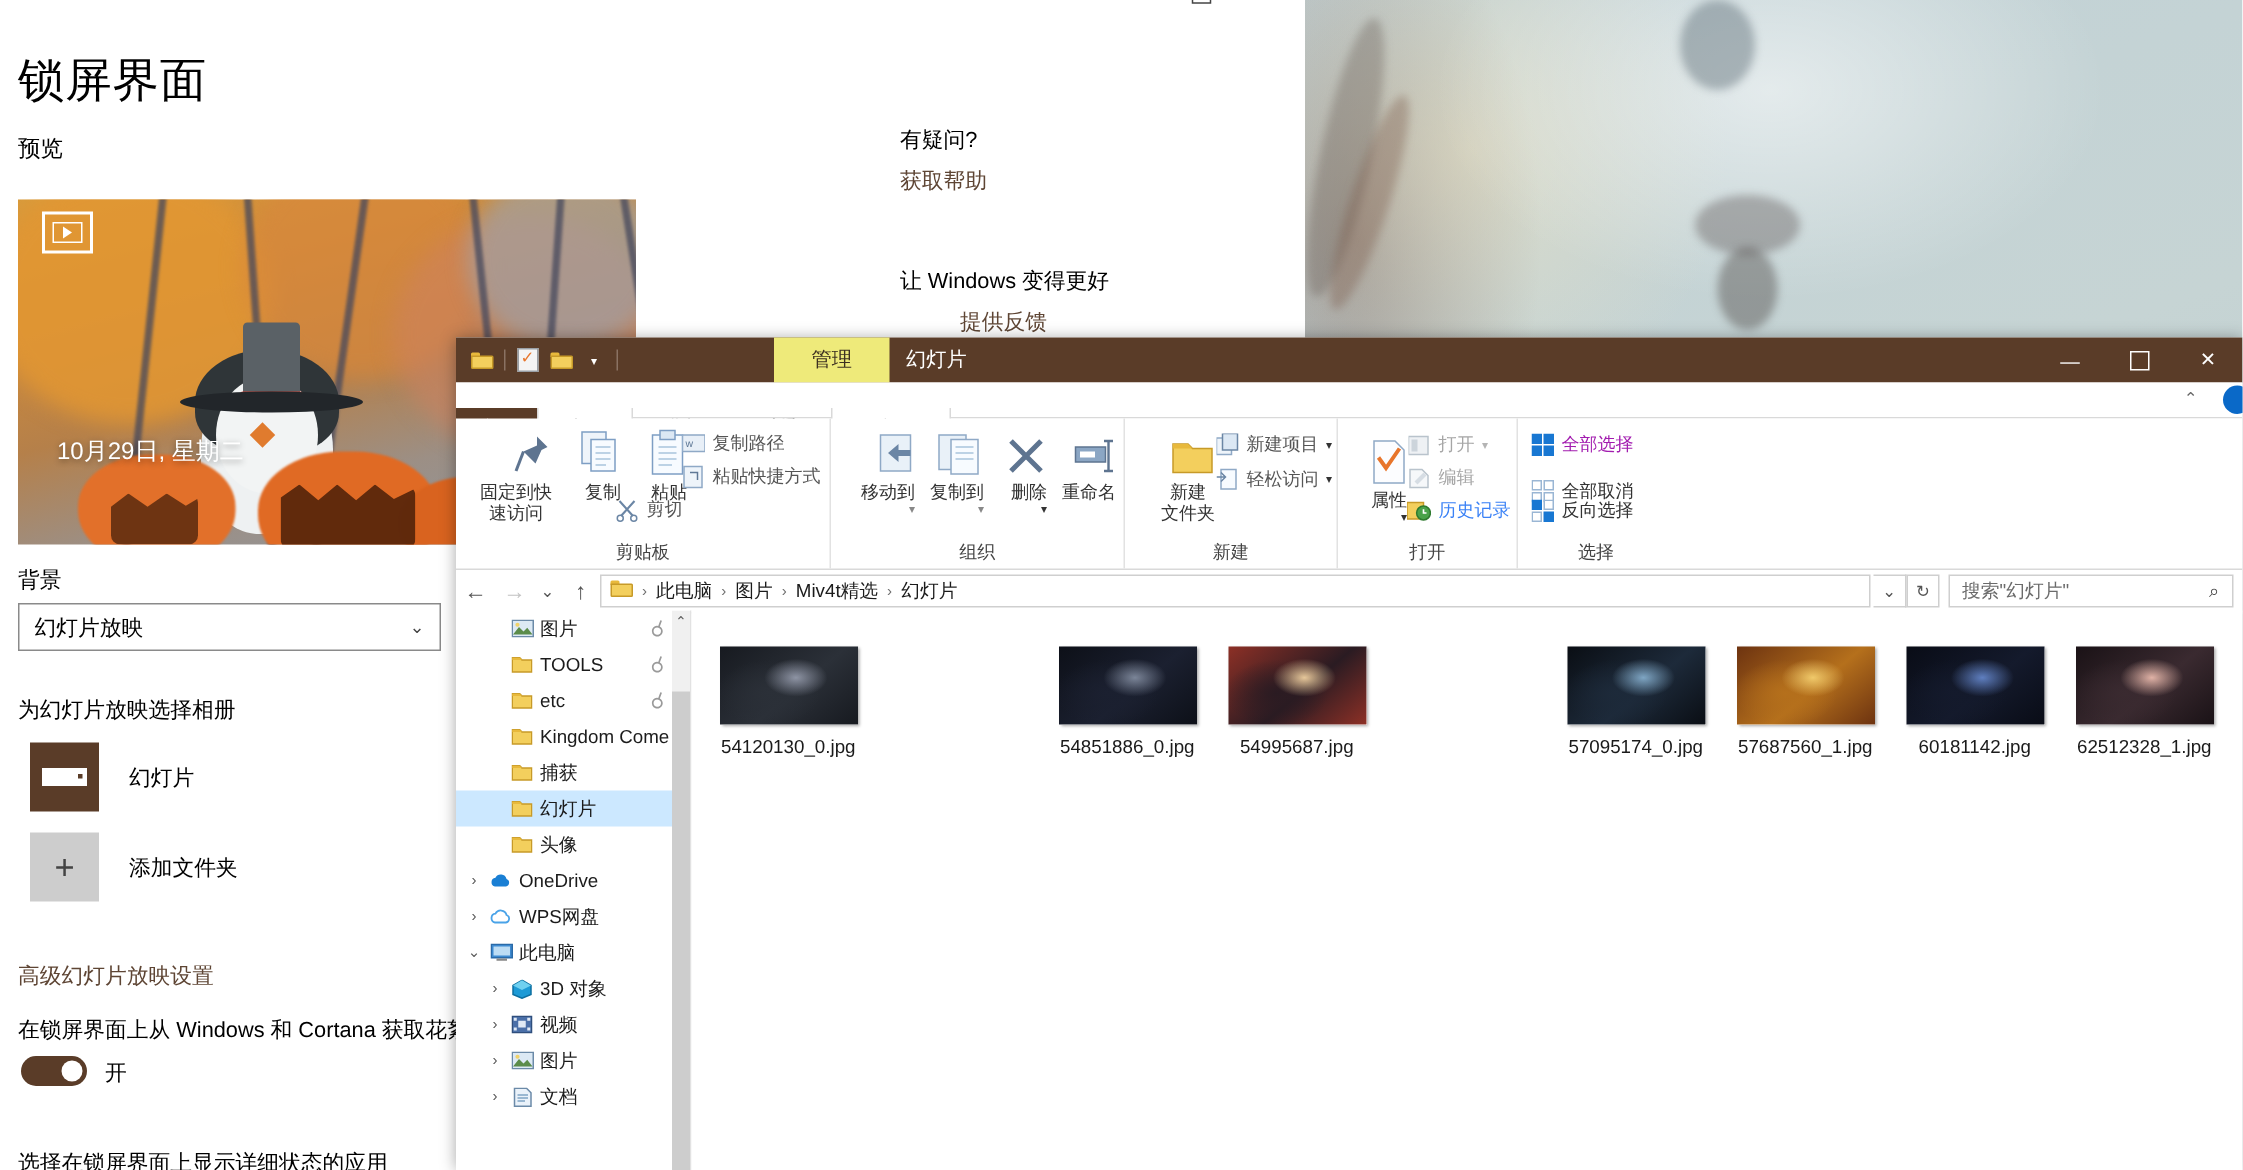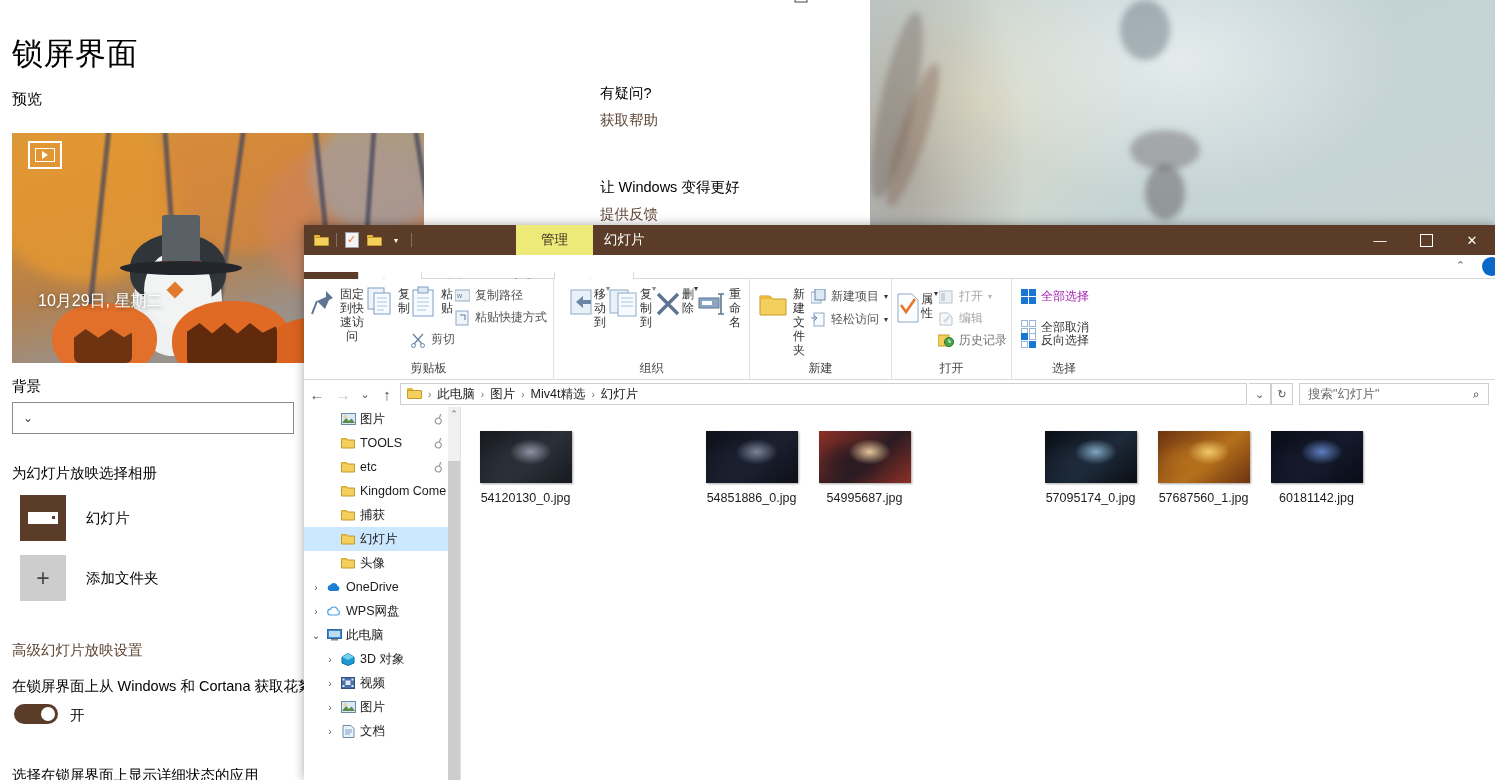--- a/index.html
+++ b/index.html
@@ -124,21 +124,21 @@
   .tab-home{left:54px;width:64px;background:#fff;border-left:1px solid #d9d9d9;border-right:1px solid #d9d9d9;color:#1a1a1a;}
   .tab-share{left:118px;width:66px;}
   .tab-view{left:184px;width:66px;font-weight:bold;}
   .tab-pic{left:250px;width:80px;background:#fff;border-left:1px solid #d9d9d9;border-right:1px solid #d9d9d9;}
   .ribbon-caret{position:absolute;right:30px;top:4px;color:#666;font-size:11px;}
   .help-circle{position:absolute;right:-6px;top:2px;width:19px;height:19px;border-radius:50%;background:#0a69c8;}
 
   .ribbon{height:100px;background:#fff;border-bottom:1px solid #d9d9d9;position:relative;}
   .rgroup{position:absolute;top:0;height:100px;box-sizing:border-box;border-right:1px solid #e2e2e2;}
   .rgroup .gname{position:absolute;bottom:2px;width:100%;text-align:center;font-size:12px;color:#444;}
-  .bigbtn{position:absolute;top:5px;display:flex;flex-direction:row;align-items:flex-start;width:56px;}
+  .bigbtn{position:absolute;top:5px;display:flex;flex-direction:column;align-items:flex-end;width:56px;}
   .bigbtn .gl{height:34px;display:flex;align-items:flex-end;justify-content:center;}
   .bigbtn .cap{font-size:12px;color:#333;text-align:center;line-height:14px;margin-top:3px;}
   .smbtn{position:absolute;display:flex;align-items:center;gap:5px;font-size:12px;color:#555;}
   .smbtn .gl{width:16px;height:16px;display:flex;align-items:center;justify-content:center;}
 
   .exp-addr{height:28px;background:#fff;border-bottom:1px solid #e2e2e2;display:flex;align-items:center;position:relative;}
   .navbtn{width:26px;height:28px;display:flex;align-items:center;justify-content:center;font-size:15px;color:#555;}
   .navbtn.dim{color:#c3c3c3;}
   .crumbbar{flex:1;height:22px;border:1px solid #cfcfcf;background:#fff;display:flex;align-items:center;
     margin-right:2px;box-sizing:border-box;}
@@ -235,20 +235,21 @@
       <div class="inner">
           <div class="tri"></div>
         </div>
     </div>
     <div class="clock-date">10月29日, 星期二</div>
   </div>
 
   <div class="lbl" style="left:12px;top:377px;">背景</div>
 
   <div class="combo">
+    <span>幻灯片放映</span>
     <div class="chev">⌄</div>
   </div>
 
   <div class="lbl" style="left:12px;top:464px;">为幻灯片放映选择相册</div>
 
   <div class="album-row" style="left:20px;top:495px;">
     <div class="album-thumb">
         <div class="strip"></div>
       </div>
     <div class="album-label">幻灯片</div>
@@ -271,21 +272,21 @@
 
   <div class="rightcol" style="top:84px;">
     <div class="rc-head">有疑问?</div>
   </div>
   <div class="rightcol" style="top:111px;">
     <div class="rc-link">获取帮助</div>
   </div>
   <div class="rightcol" style="top:178px;">
     <div class="rc-head">让 Windows 变得更好</div>
   </div>
-  <div class="rightcol" style="top:205px;">
+  <div class="rightcol" style="top:205px;margin-left:40px;">
     <div class="rc-link">提供反馈</div>
   </div>
 </div>
 
 <div id="explorer">
 
   <div class="exp-titlebar">
     <div class="qat">
       <div class="it">
           <span class="folder-ico"></span>
@@ -498,21 +499,21 @@
       </div>
       <div class="smbtn" style="left:46px;top:31px;color:#a6a6a6;">
         <span class="gl">
             <svg width="14" height="14" viewBox="0 0 14 14">
               <path d="M1 1 h8 l4 4 v8 H1 Z" fill="#f6f8fa" stroke="#b9c3cc"></path>
               <path d="M4 9 l6 -6 l2 2 l-6 6 z" fill="#d6dde4"></path>
             </svg>
           </span>
         <span>编辑</span>
       </div>
-      <div class="smbtn" style="left:46px;top:53px;color:#737373;align-items:center;">
+      <div class="smbtn" style="left:46px;top:53px;color:#3b82f6;align-items:center;">
         <span class="gl">
             <svg width="16" height="15" viewBox="0 0 16 15">
               <rect x="0" y="2" width="11" height="11" fill="#f3cf5d" stroke="#c79a28"></rect>
               <circle cx="11" cy="9" r="4.6" fill="#4aa24a" stroke="#2f7a2f"></circle>
               <path d="M11 6.5 v2.5 h2" stroke="#fff" stroke-width="1.1" fill="none"></path>
             </svg>
           </span>
         <span>历史记录</span>
       </div>
       <div class="gname">打开</div>
@@ -789,15 +790,21 @@
             <div class="th" style="background:radial-gradient(ellipse 30px 18px at 55% 40%, #f0c96a, rgba(0,0,0,0) 70%),radial-gradient(ellipse 46px 30px at 35% 60%, #b5701c, rgba(0,0,0,0) 75%),linear-gradient(140deg,#6d3310,#b5701c 55%,#6d3310)"></div>
           </div>
           <div class="nm">57687560_1.jpg</div>
         </div>
         <div class="tile" style="left: 799px; top: 22px;">
           <div class="thumbwrap">
             <div class="th" style="background:radial-gradient(ellipse 30px 18px at 55% 40%, #5f7fc0, rgba(0,0,0,0) 70%),radial-gradient(ellipse 46px 30px at 35% 60%, #141a2c, rgba(0,0,0,0) 75%),linear-gradient(140deg,#090c16,#141a2c 55%,#090c16)"></div>
           </div>
           <div class="nm">60181142.jpg</div>
         </div>
+        <div class="tile" style="left: 912px; top: 22px;">
+          <div class="thumbwrap">
+            <div class="th" style="background:radial-gradient(ellipse 30px 18px at 55% 40%, #e0b2a6, rgba(0,0,0,0) 70%),radial-gradient(ellipse 46px 30px at 35% 60%, #3a2a30, rgba(0,0,0,0) 75%),linear-gradient(140deg,#1a1216,#3a2a30 55%,#1a1216)"></div>
+          </div>
+          <div class="nm">62512328_1.jpg</div>
+        </div>
       </div>
   </div>
 </div>
 
 </body></html>

